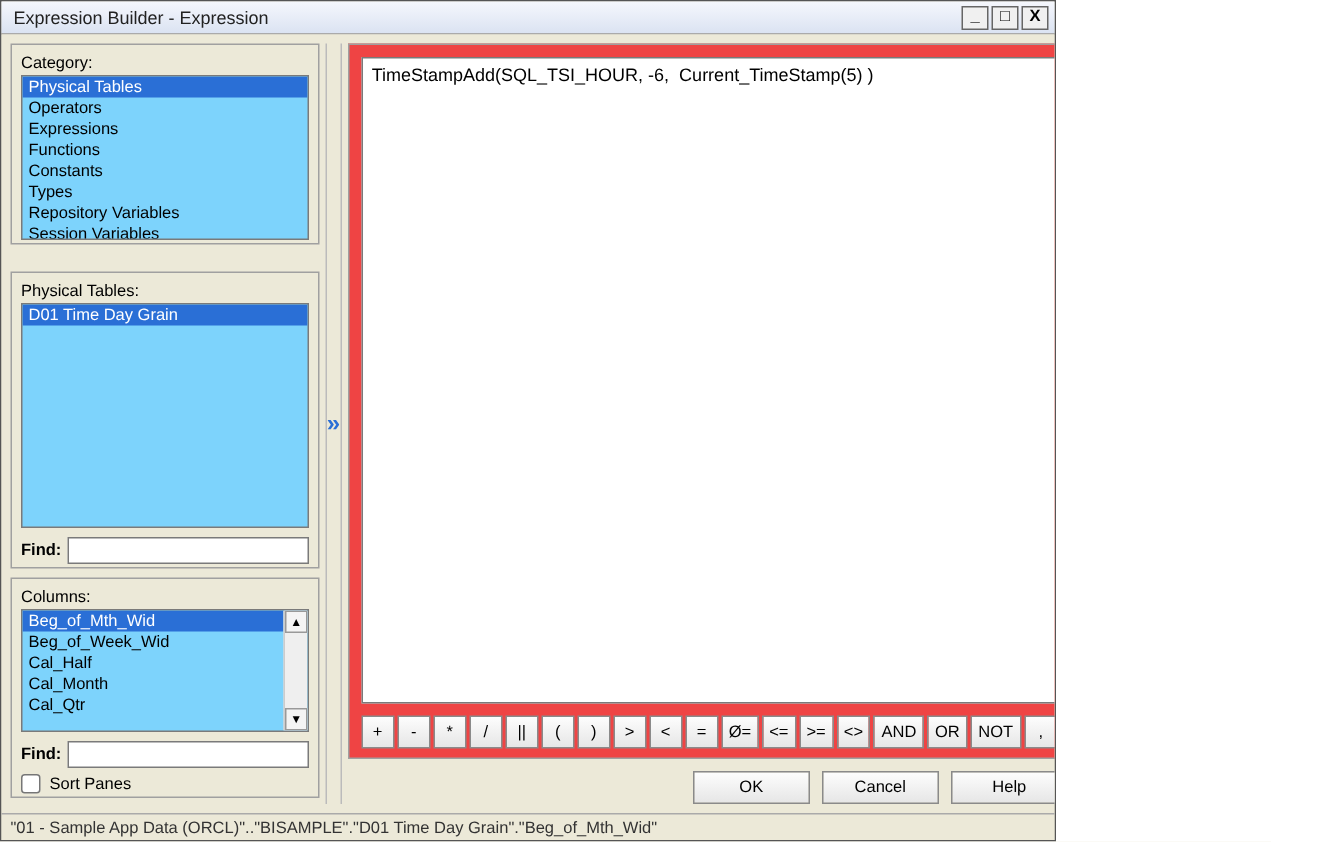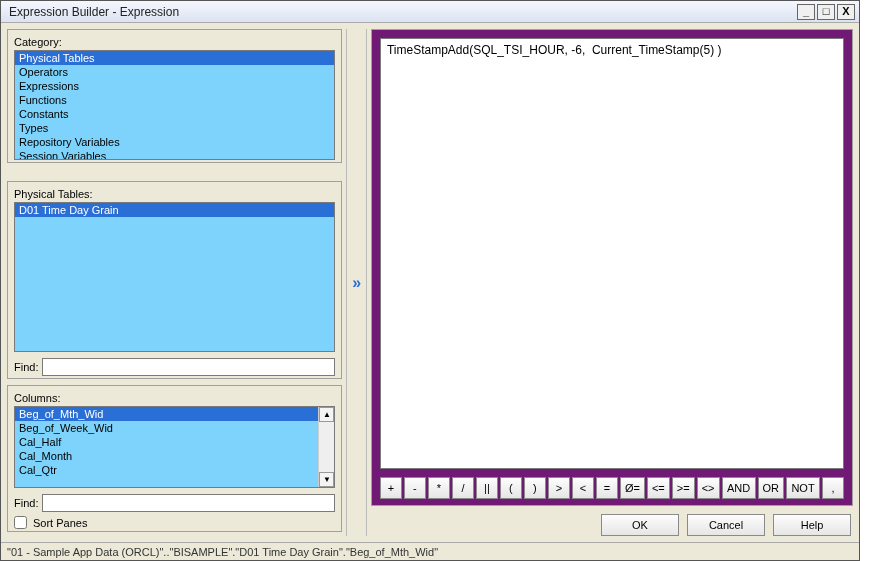--- a/index.html
+++ b/index.html
@@ -4,21 +4,21 @@
 <style>
   * { box-sizing: border-box; }
   html, body {
     margin: 0; padding: 0;
     font-family: Tahoma, Arial, sans-serif;
     font-size: 11px;
     color: #000;
     background: #fff;
   }
   .window {
-    width: 860px; height: 561px;
+    width: 704px; height: 561px;
     border: 1px solid #555;
     display: flex; flex-direction: column;
     background: #ece9d8;
     position: relative;
   }
   .titlebar {
     height: 22px;
     background: linear-gradient(to bottom, #f5f7fd 0%, #dbe3f2 100%);
     display: flex; align-items: center;
     padding: 0 4px 0 8px;
@@ -72,21 +72,21 @@
     padding: 0 4px;
     height: 14px; line-height: 14px;
     white-space: nowrap;
     cursor: default;
   }
   .listitem.selected {
     background: #2a6fd6;
     color: #fff;
   }
   .find-row {
-    display:flex; align-items:center; gap:4px; margin-top:6px;
+    display:flex; align-items:center; gap:4px; margin-top:6px;font-weight:bold;
   }
   .find-input {
     flex:1; height:18px;
     border:1px solid #7a7a7a; background:#fff;
     font: inherit; padding:0 3px;
   }
   .sort-row { display:flex; align-items:center; gap:4px; margin-top:4px; }
   .sort-row input[type=checkbox]{ width:13px; height:13px; margin:0 2px 0 0; }
   .scroll-track {
     position:absolute; right:0; top:0; bottom:0; width:16px;
@@ -103,21 +103,21 @@
     border-left:1px solid #bbb; border-right:1px solid #bbb;
     background:#ece9d8;
   }
   .insert-arrow {
     color:#2a6fd6; font-size:16px; font-weight:bold; cursor:pointer;
   }
   .right-pane {
     flex:1; display:flex; flex-direction:column; gap:6px;
   }
   .expr-group {
-    flex:1; border:1px solid #a0a0a0; background:#701a75;
+    flex:1; border:1px solid #a0a0a0; background:#ef4444;
     padding:8px 8px 6px 8px; display:flex; flex-direction:column;
   }
   .expr-area {
     flex:1; border:1px solid #7a7a7a; background:#fff;
     font: 12px Arial, sans-serif; padding:4px 6px;
     resize:none; overflow:auto;
   }
   .op-row {
     display:flex; gap:2px; margin-top:8px; flex-wrap:nowrap;
     align-items:center;

